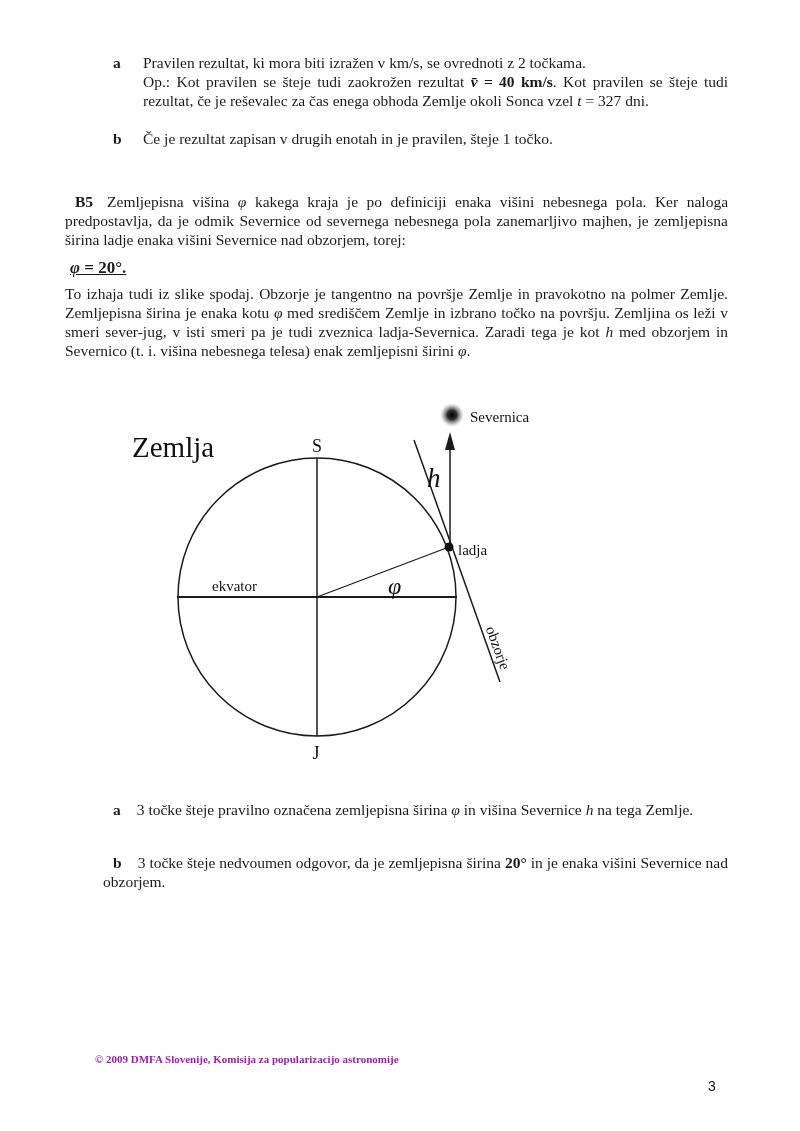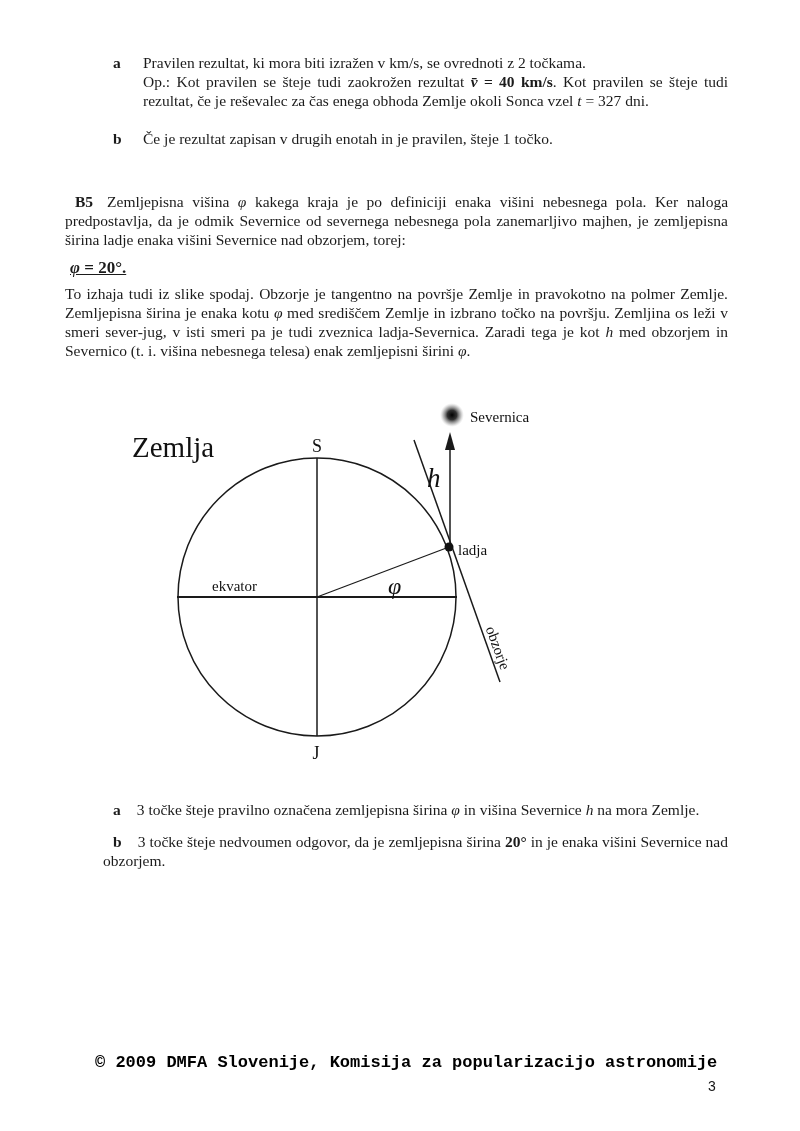--- a/index.html
+++ b/index.html
@@ -17,21 +17,21 @@
   .b5para{left:65px;width:663px;}
   .b5para .tag{font-weight:bold;padding-right:14px;}
   .b5para .firstline-indent{display:inline-block;width:10px;}
   .result-line{left:70px;font-size:17px;line-height:20px;text-decoration:underline;}
   .grade-item{position:absolute;left:103px;width:625px;font-size:15.5px;line-height:19px;text-align:justify;}
   .grade-item .letter{font-weight:bold;padding-left:10px;padding-right:16px;}
   .figure-wrap{position:absolute;left:115px;top:398px;width:440px;height:375px;}
   .svg-serif{font-family:"Liberation Serif",serif;fill:#111111;}
   .footer{
     position:absolute;left:95px;top:1053px;
-    font-family:Liberation Mono, monospace;font-size:17px;font-weight:600;color:#000000;
+    font-family:Liberation Serif, serif;font-size:11px;font-weight:600;color:#a21caf;
   }
   .pagenum{
     position:absolute;left:708px;top:1078px;
     font-family:"Liberation Sans",sans-serif;font-size:14px;color:#141414;
   }
 </style>
 </head>
 <body>
 
 <div class="page">
@@ -93,23 +93,23 @@
       <text x="97" y="193" class="svg-serif" font-size="15">ekvator</text>
       <text x="273" y="196" class="svg-serif" font-size="24" font-style="italic">φ</text>
       <text x="343" y="157" class="svg-serif" font-size="15">ladja</text>
       <text x="312" y="89" class="svg-serif" font-size="27" font-style="italic">h</text>
       <text x="355" y="24" class="svg-serif" font-size="15">Severnica</text>
       <text x="383" y="255" text-anchor="middle" transform="rotate(70 383 250)" class="svg-serif" font-size="15">obzorje</text>
     </svg>
   </div>
 
   <p class="grade-item" style="top:800px;margin:0;">
-    <span class="letter">a</span><span><span>3 točke šteje pravilno označena zemljepisna širina </span><span class="seg-i">φ</span><span> in višina Severnice </span><span class="seg-i">h</span><span> na mora Zemlje.</span></span>
+    <span class="letter">a</span><span><span>3 točke šteje pravilno označena zemljepisna širina </span><span class="seg-i">φ</span><span> in višina Severnice </span><span class="seg-i">h</span><span> na tega Zemlje.</span></span>
   </p>
 
-  <p class="grade-item" style="top:832px;margin:0;">
+  <p class="grade-item" style="top:853px;margin:0;">
     <span class="letter">b</span><span><span>3 točke šteje nedvoumen odgovor, da je zemljepisna širina </span><span class="seg-b">20°</span><span> in je enaka višini Severnice nad obzorjem.</span></span>
   </p>
 
   <div class="footer">© 2009 DMFA Slovenije, Komisija za popularizacijo astronomije</div>
   <div class="pagenum">3</div>
 
 </div>
 
 </body></html>

